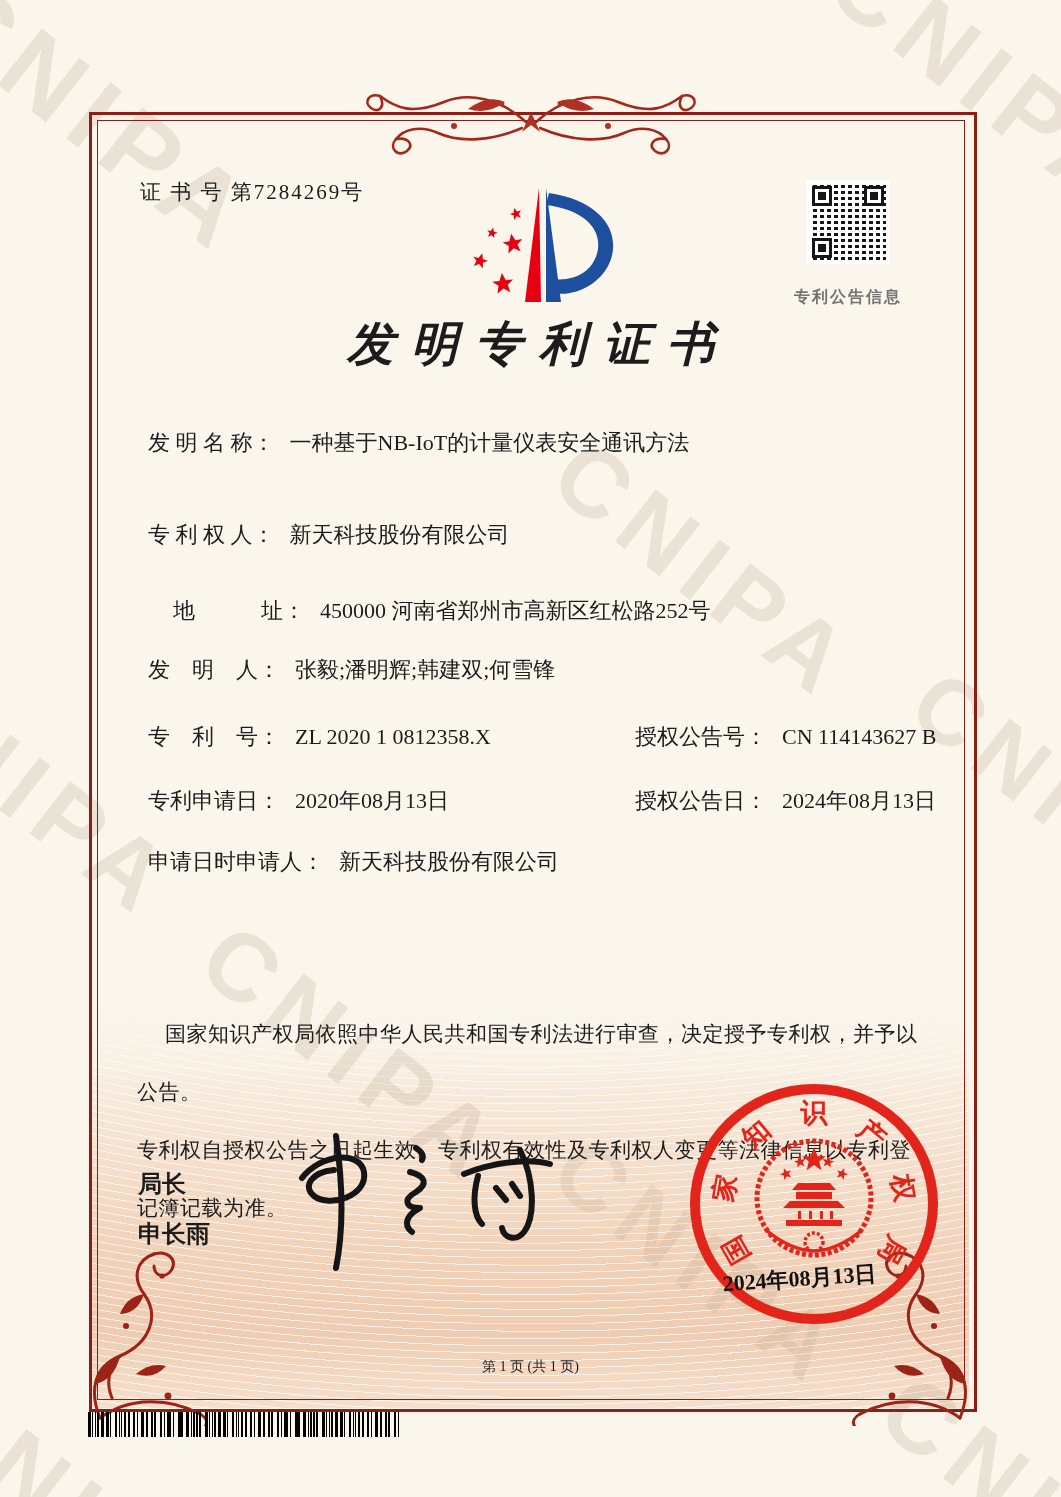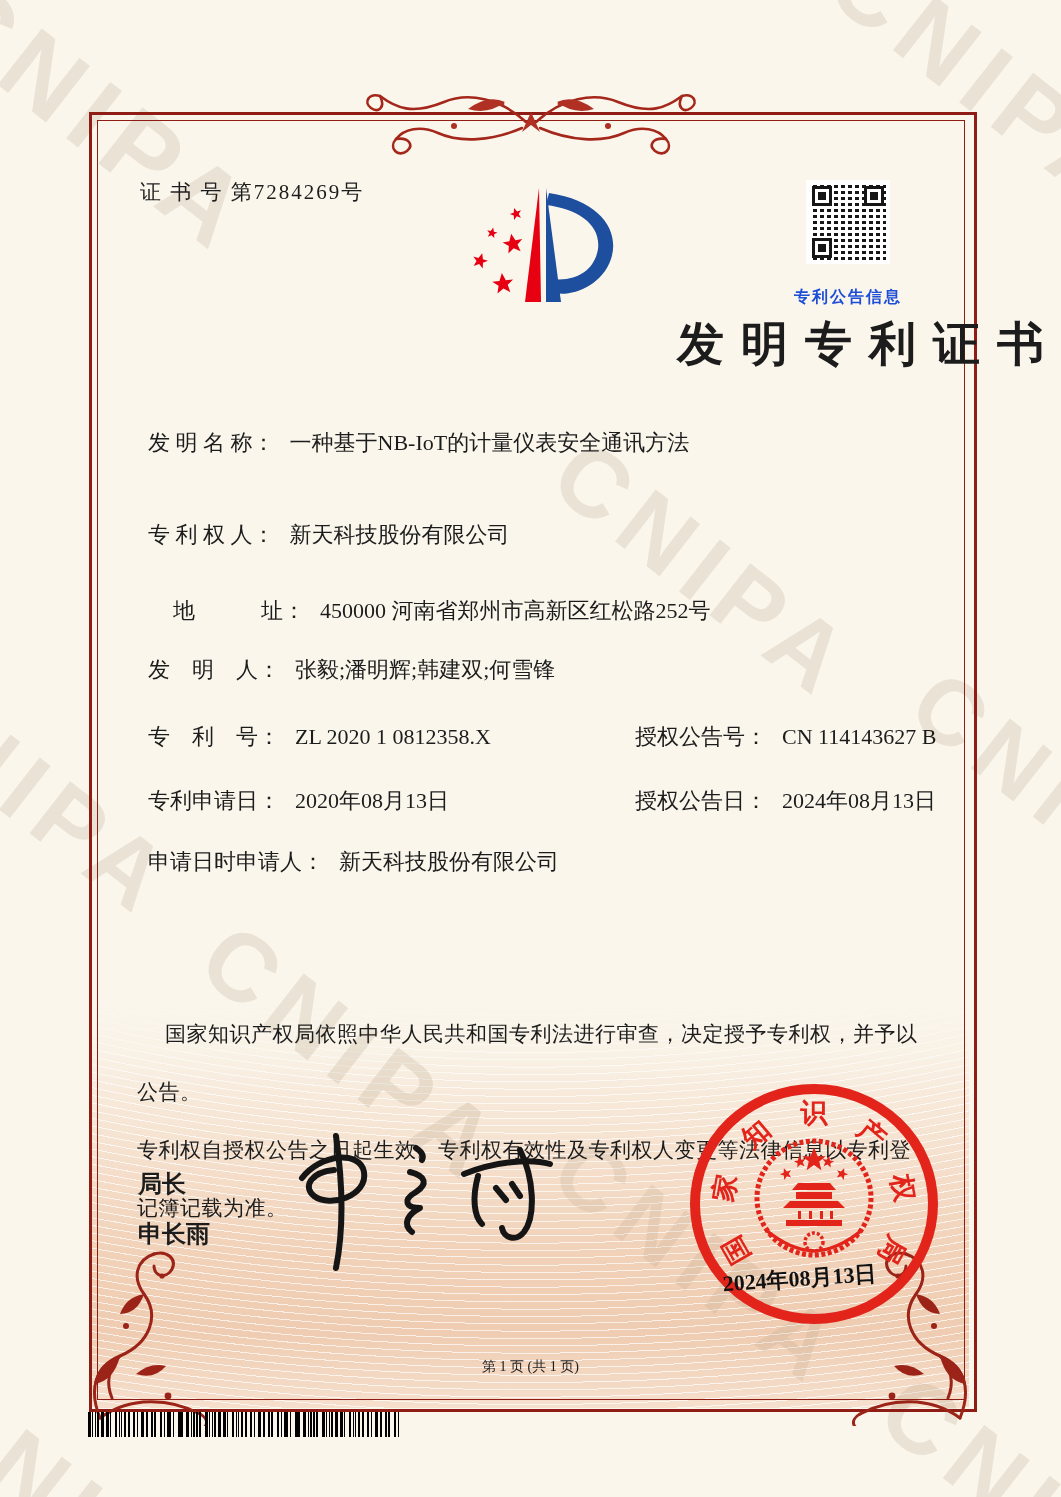--- a/index.html
+++ b/index.html
@@ -35,23 +35,23 @@
     background-color:#fff;
     background-image:
       repeating-linear-gradient(90deg,#fff 0 3px, rgba(255,255,255,0) 3px 7px),
       repeating-linear-gradient(0deg,#161616 0 3px,#fff 3px 6px);
     outline:4px solid #fff;
   }
   .qf{position:absolute; width:14px; height:14px; border:3px solid #161616; background:#fff;}
   .qf::after{content:""; position:absolute; inset:3px; background:#161616;}
   .qf.tl{left:2px; top:2px;} .qf.tr{right:2px; top:2px;} .qf.bl{left:2px; bottom:2px;}
   .qr-label{position:absolute; left:782px; top:287px; width:132px; text-align:center;
-    font-size:16px; letter-spacing:2px; color:#1d4ed8; font-weight:600;}
-  .doc-title{position:absolute; left:0; top:313px; width:100%; text-align:right;
-    font-size:47px; font-weight:700; letter-spacing:17px; text-indent:17px;}
+    font-size:16px; letter-spacing:2px; color:#737373; font-weight:600;}
+  .doc-title{position:absolute; left:0; top:313px; width:100%; text-align:center;
+    font-size:47px; font-weight:700; letter-spacing:17px; text-indent:17px;font-style:italic;}
   
   .row{position:absolute; left:148px; font-size:22px; white-space:nowrap;}
   .row .lbl{display:inline-block;}
   .row .val{margin-left:15px;}
   .row2{left:596px;margin-left:39px;}
   
   .legal{position:absolute; left:137px; top:1005px; width:788px; font-size:21px;
     line-height:58px; letter-spacing:0.5px;}
   .legal .l1{text-indent:28px;}
   

